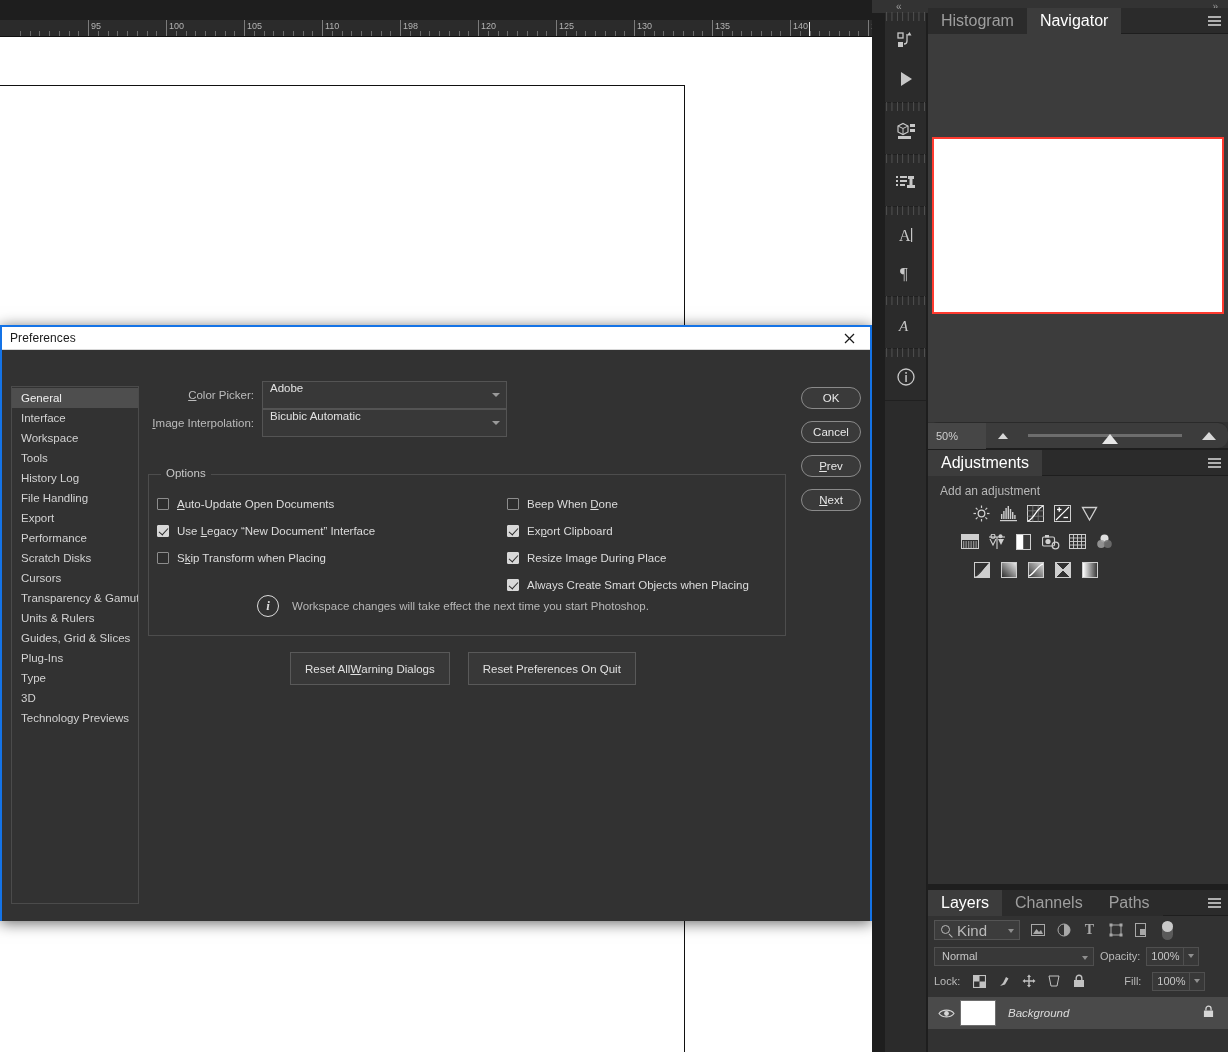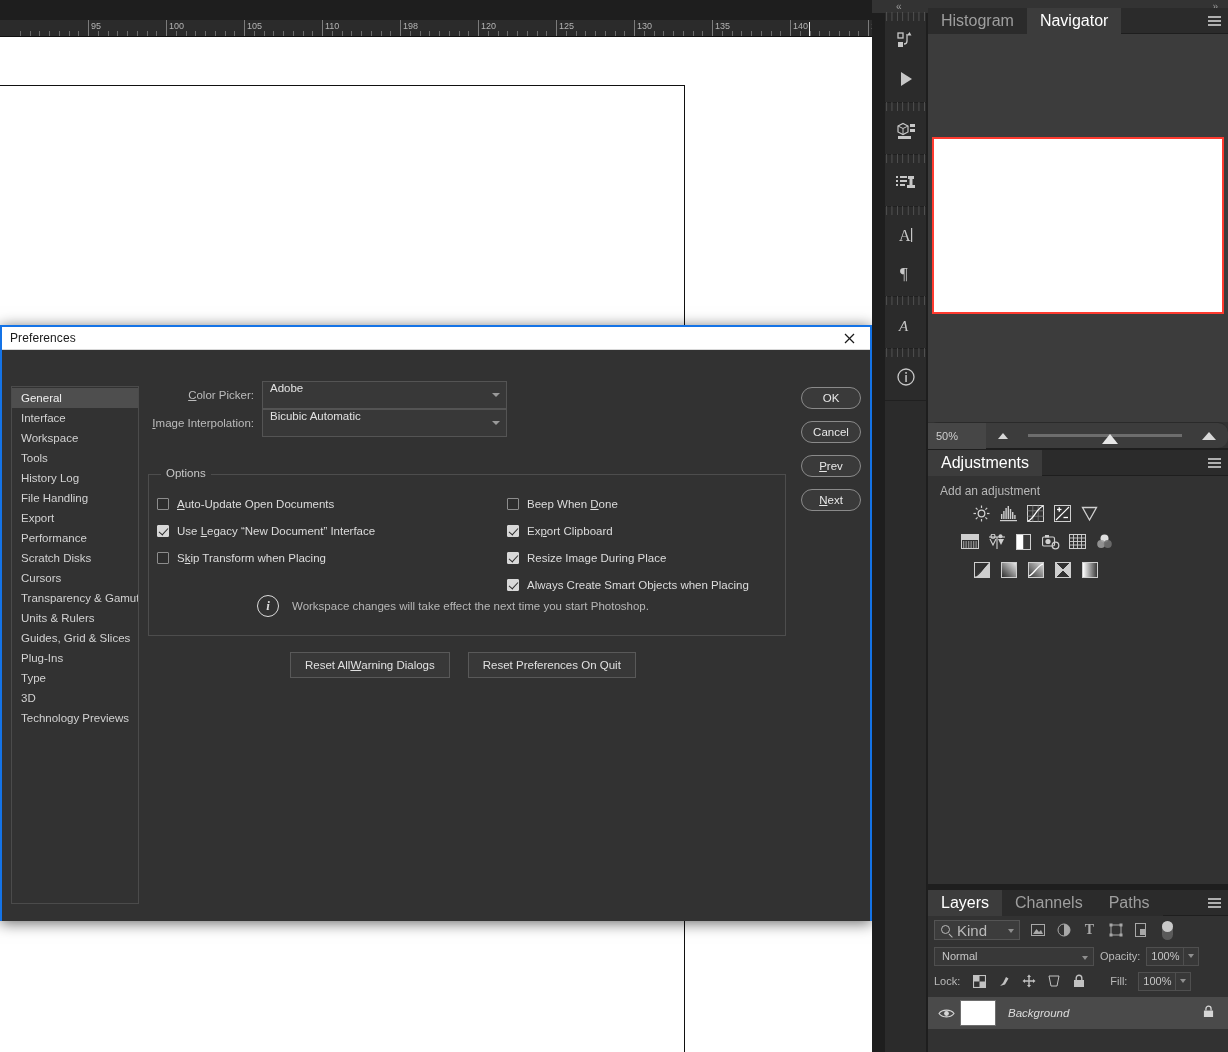--- a/index.html
+++ b/index.html
@@ -136,21 +136,21 @@
     font-size: 13px; color: #dcdcdc; font-family: "Liberation Serif", serif;
     font-style: italic; font-weight: bold;
   }
   .info-text { font-size: 11.5px; color: #b6b6b6; }
 
   
   .reset-row {
     position: absolute; left: 288px; top: 302px; display: flex; gap: 18px;
   }
   .btn-flat {
-    height: 26px; padding: 0 14px; background: #383838; border: 1px solid #595959;
+    height: 33px; padding: 0 14px; background: #383838; border: 1px solid #595959;
     color: #e0e0e0; font-size: 11.5px; cursor: pointer;
     display: flex; align-items: center; justify-content: flex-start;
     font-family: "Liberation Sans", sans-serif;
   }
   .btn-flat u { text-decoration: underline; }
 
   
   .btn-col { position: absolute; left: 799px; top: 37px; }
   .btn-pill {
     width: 60px; height: 22px; margin-bottom: 12px;
@@ -918,21 +918,21 @@
             <svg width="14" height="13" viewBox="0 0 14 13">
                 <path d="M2 1 L12 1 L10 11 L4 11 Z" fill="none" stroke="#c2c2c2"></path>
               </svg>
           </div>
           <div class="lock-ic">
             <svg width="12" height="14" viewBox="0 0 12 14">
                 <path d="M3.2 6 V4 a2.8 2.8 0 0 1 5.6 0 V6" fill="none" stroke="#c2c2c2" stroke-width="1.4"></path>
                 <rect x="1" y="6" width="10" height="7" fill="#c2c2c2"></rect>
               </svg>
           </div>
-          <span class="lock-label" style="margin-left:14px">Fill:</span>
+          <span class="lock-label" style="margin-left:28px">Fill:</span>
           <div style="display:flex">
             <div class="num-field">100%</div>
             <div class="num-arrow"></div>
           </div>
         </div>
 
         <div class="layer-row">
           <div class="eye-ic">
             <svg width="17" height="11" viewBox="0 0 17 11">
                 <path d="M1 5.5 C4 1 13 1 16 5.5 C13 10 4 10 1 5.5 Z" fill="none" stroke="#d6d6d6" stroke-width="1.1"></path>

